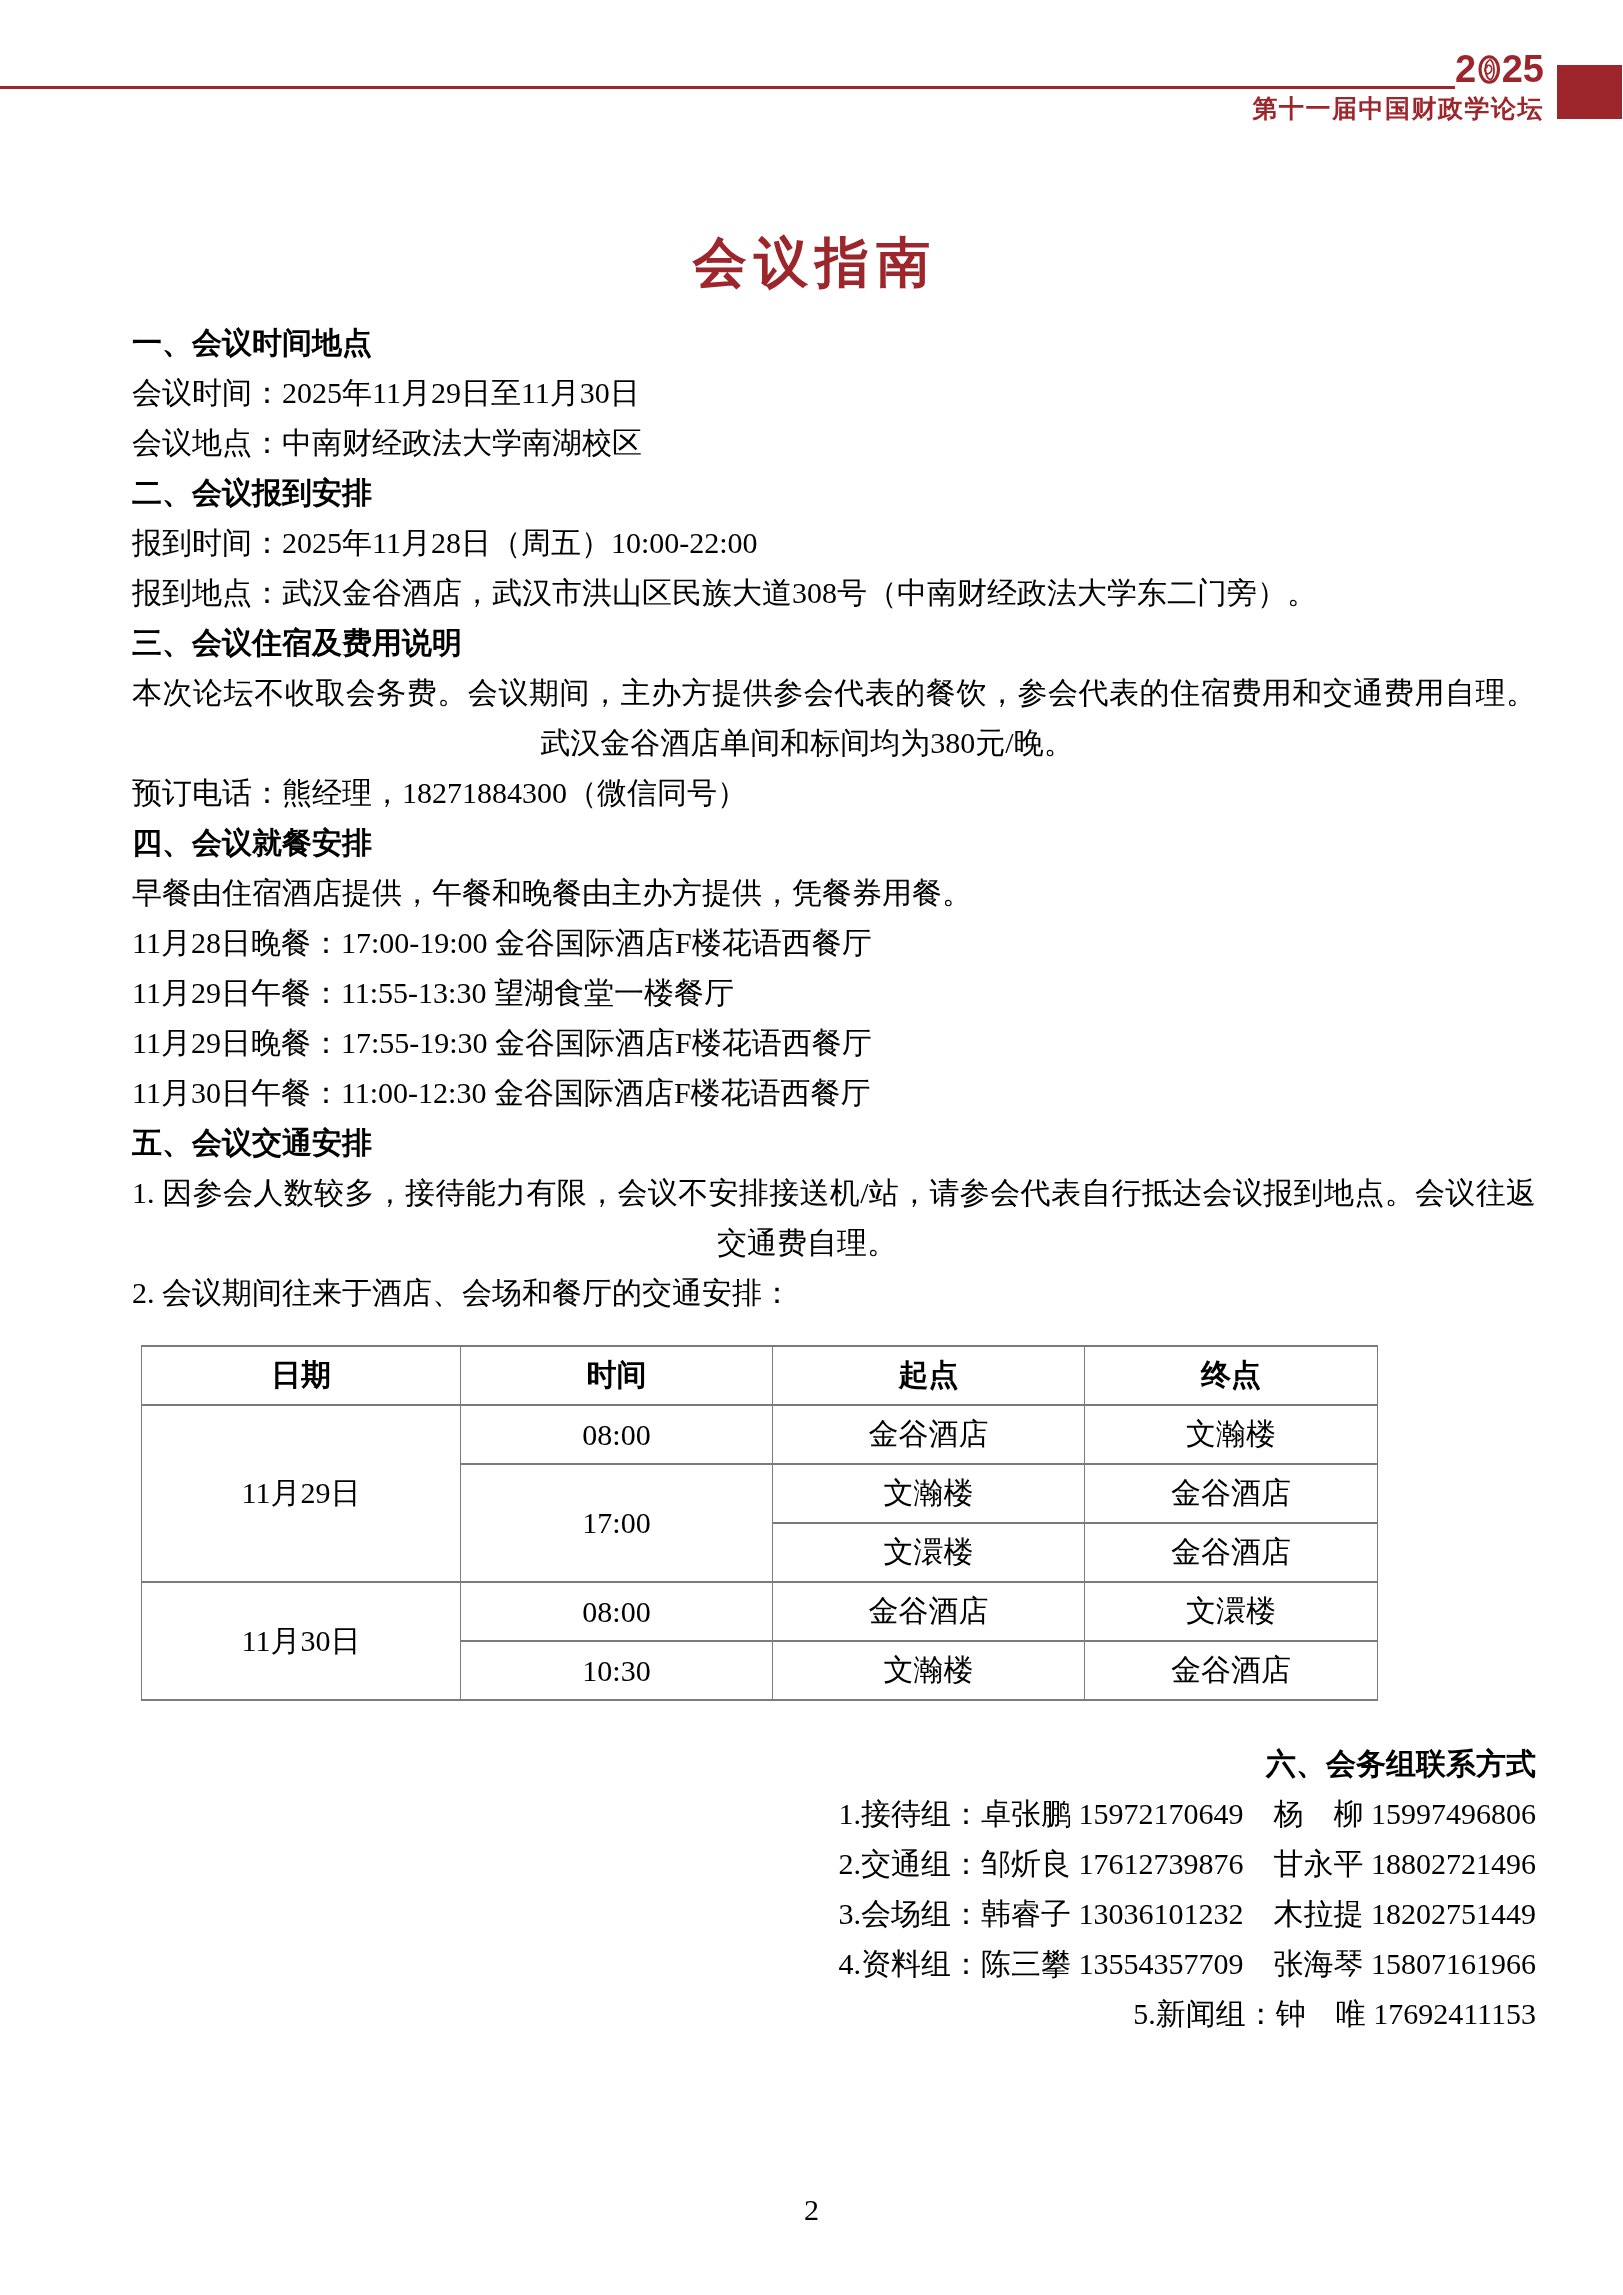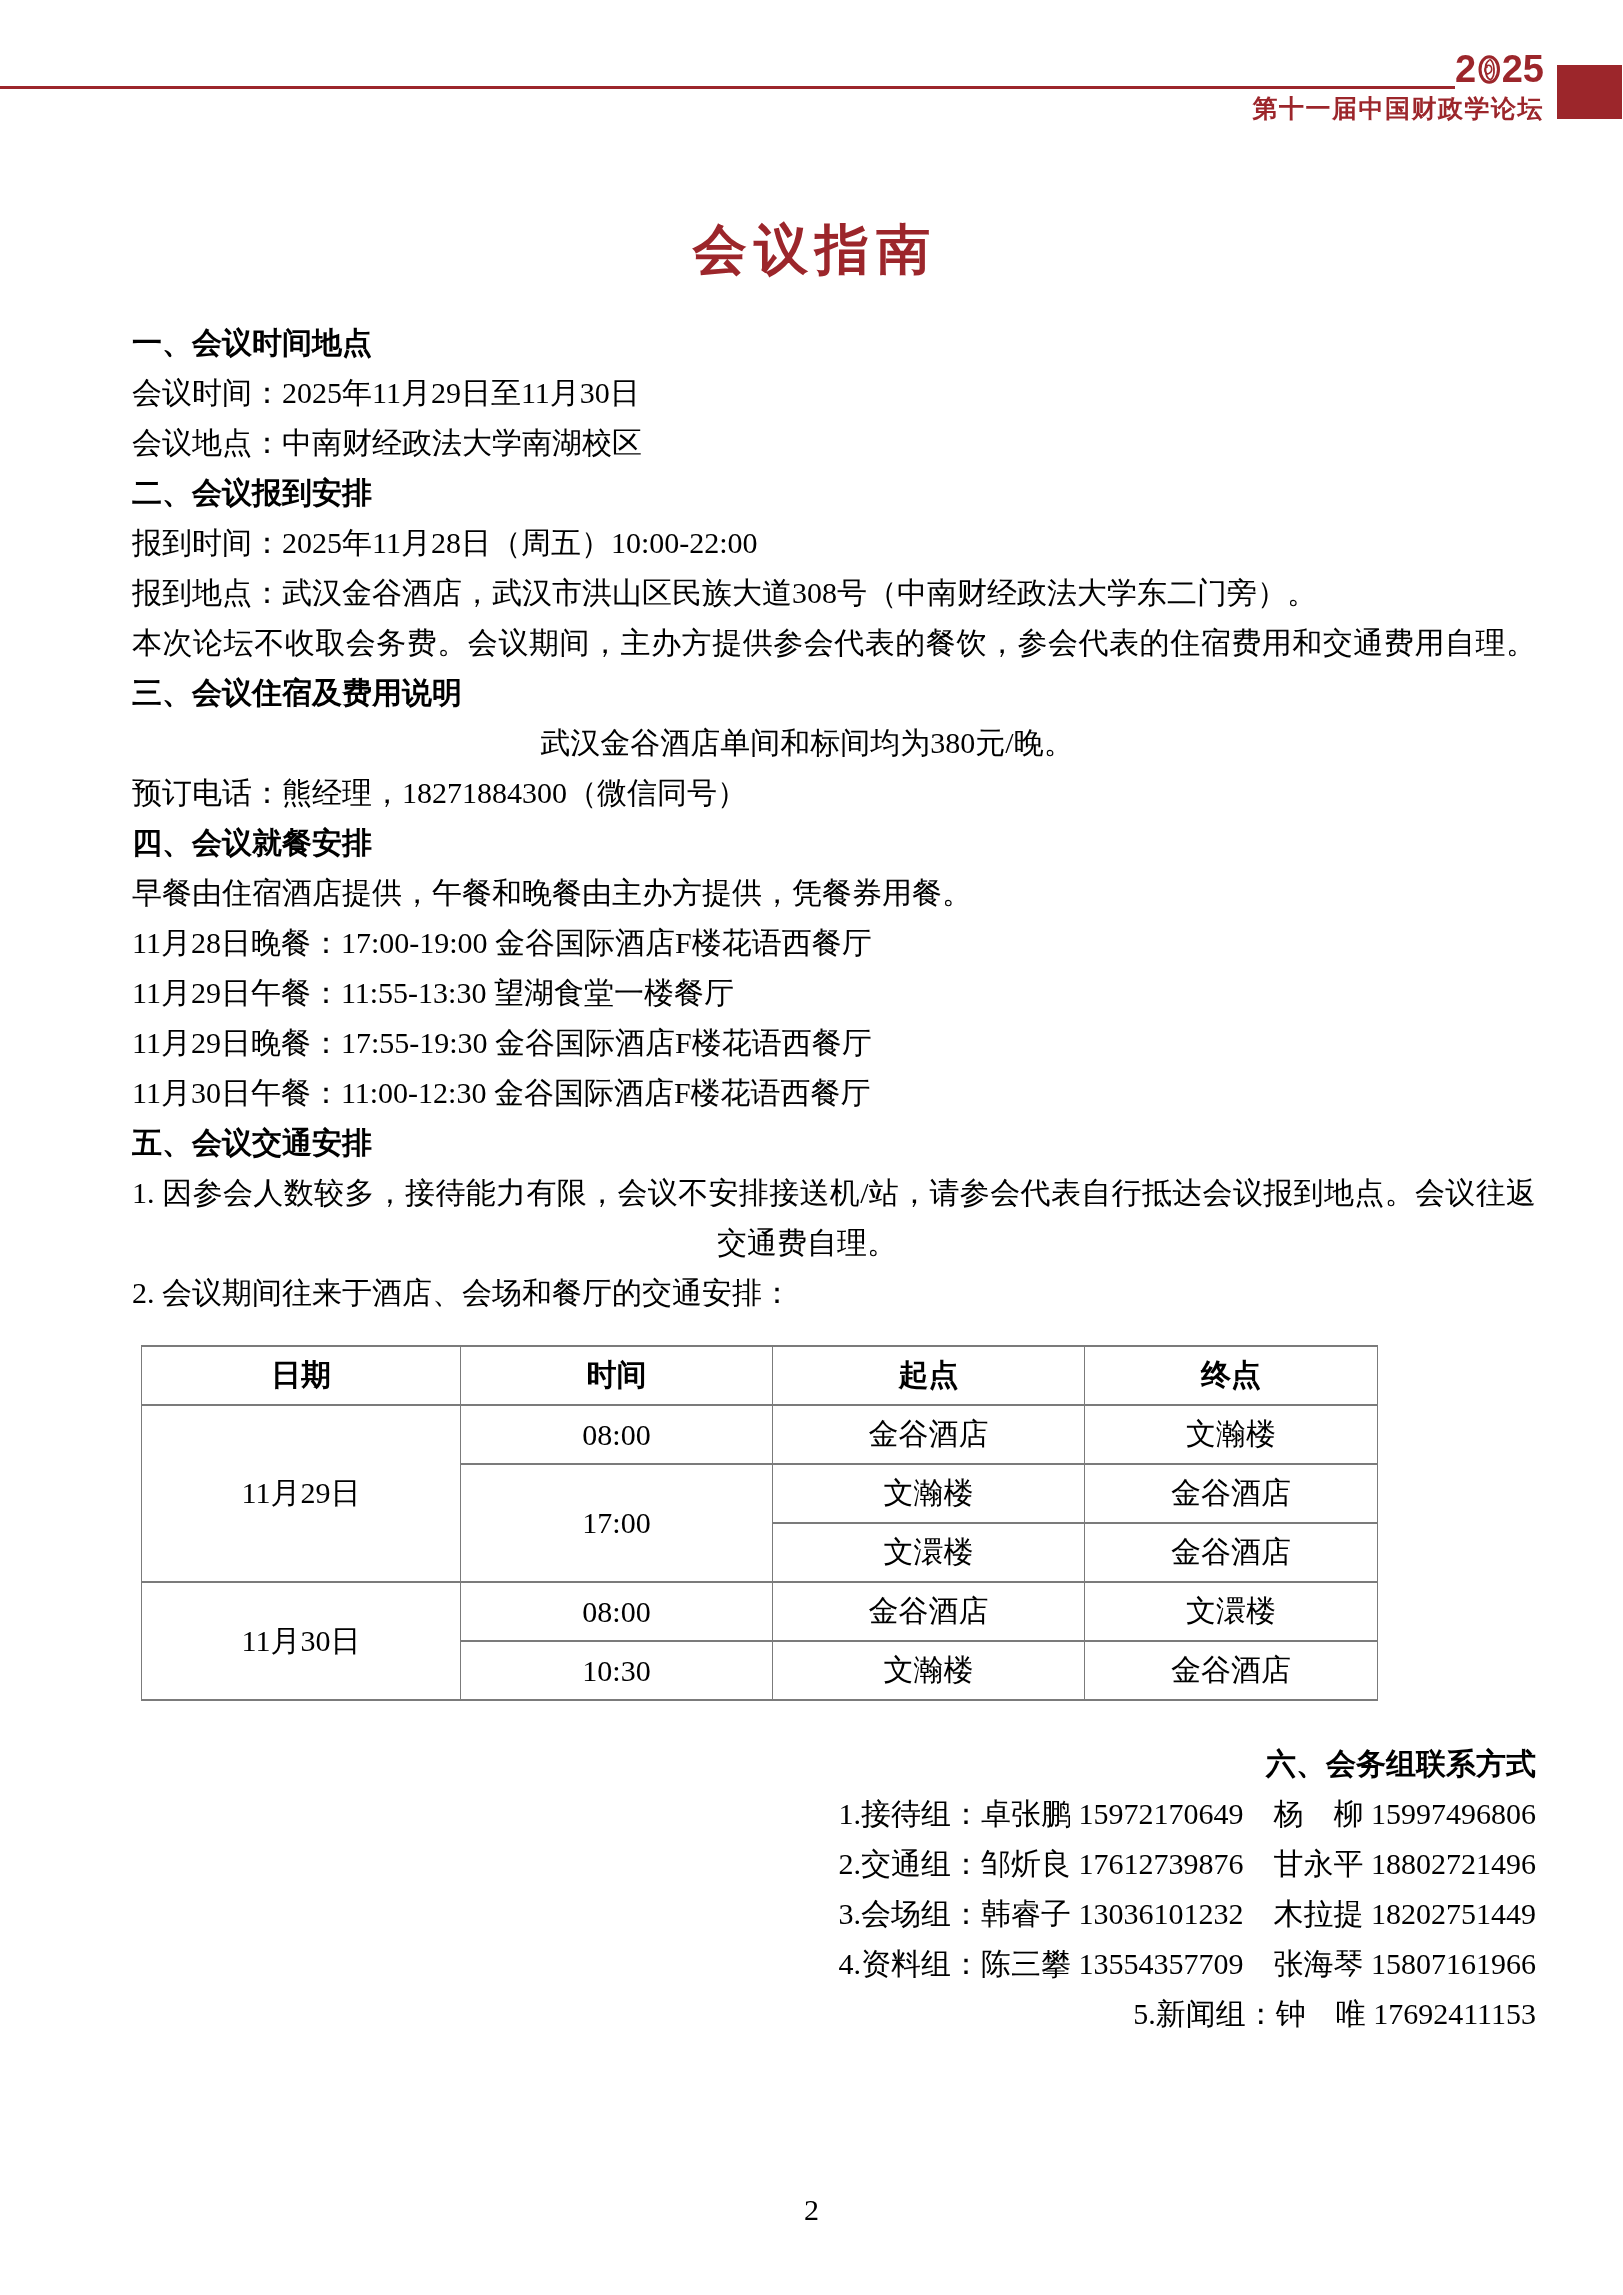--- a/index.html
+++ b/index.html
@@ -35,21 +35,21 @@
     color:var(--accent);
     white-space:nowrap;
   }
   .hdr-square{
     position:absolute;left:1557px;top:65px;
     width:65px;height:54px;
     background:var(--accent);
   }
   
   .doc-title{
-    position:absolute;left:0;top:219px;width:100%;
+    position:absolute;left:0;top:232px;width:100%;
     margin:0;text-align:center;
     font-family:"Liberation Sans","DejaVu Sans",sans-serif;
     font-weight:bold;font-size:54px;line-height:61px;
     letter-spacing:7.2px;text-indent:7.2px;
     color:var(--accent);
   }
   
   .content{
     position:absolute;left:78px;width:1458px;
     font-size:30px;
@@ -116,22 +116,22 @@
 
   <h1 class="doc-title">会议指南</h1>
 
   <div class="content content-top" id="lines-top">
       <div class="line h">一、会议时间地点</div>
       <div class="line i">会议时间：2025年11月29日至11月30日</div>
       <div class="line i">会议地点：中南财经政法大学南湖校区</div>
       <div class="line h">二、会议报到安排</div>
       <div class="line i">报到时间：2025年11月28日（周五）10:00-22:00</div>
       <div class="line i">报到地点：武汉金谷酒店，武汉市洪山区民族大道308号（中南财经政法大学东二门旁）。</div>
+      <div class="line h">三、会议住宿及费用说明</div>
       <div class="line j">本次论坛不收取会务费。会议期间，主办方提供参会代表的餐饮，参会代表的住宿费用和交通费用自理。</div>
-      <div class="line h">三、会议住宿及费用说明</div>
       <div class="line f">武汉金谷酒店单间和标间均为380元/晚。</div>
       <div class="line i">预订电话：熊经理，18271884300（微信同号）</div>
       <div class="line h">四、会议就餐安排</div>
       <div class="line i">早餐由住宿酒店提供，午餐和晚餐由主办方提供，凭餐券用餐。</div>
       <div class="line i">11月28日晚餐：17:00-19:00 金谷国际酒店F楼花语西餐厅</div>
       <div class="line i">11月29日午餐：11:55-13:30 望湖食堂一楼餐厅</div>
       <div class="line i">11月29日晚餐：17:55-19:30 金谷国际酒店F楼花语西餐厅</div>
       <div class="line i">11月30日午餐：11:00-12:30 金谷国际酒店F楼花语西餐厅</div>
       <div class="line h">五、会议交通安排</div>
       <div class="line j">1. 因参会人数较多，接待能力有限，会议不安排接送机/站，请参会代表自行抵达会议报到地点。会议往返</div>

